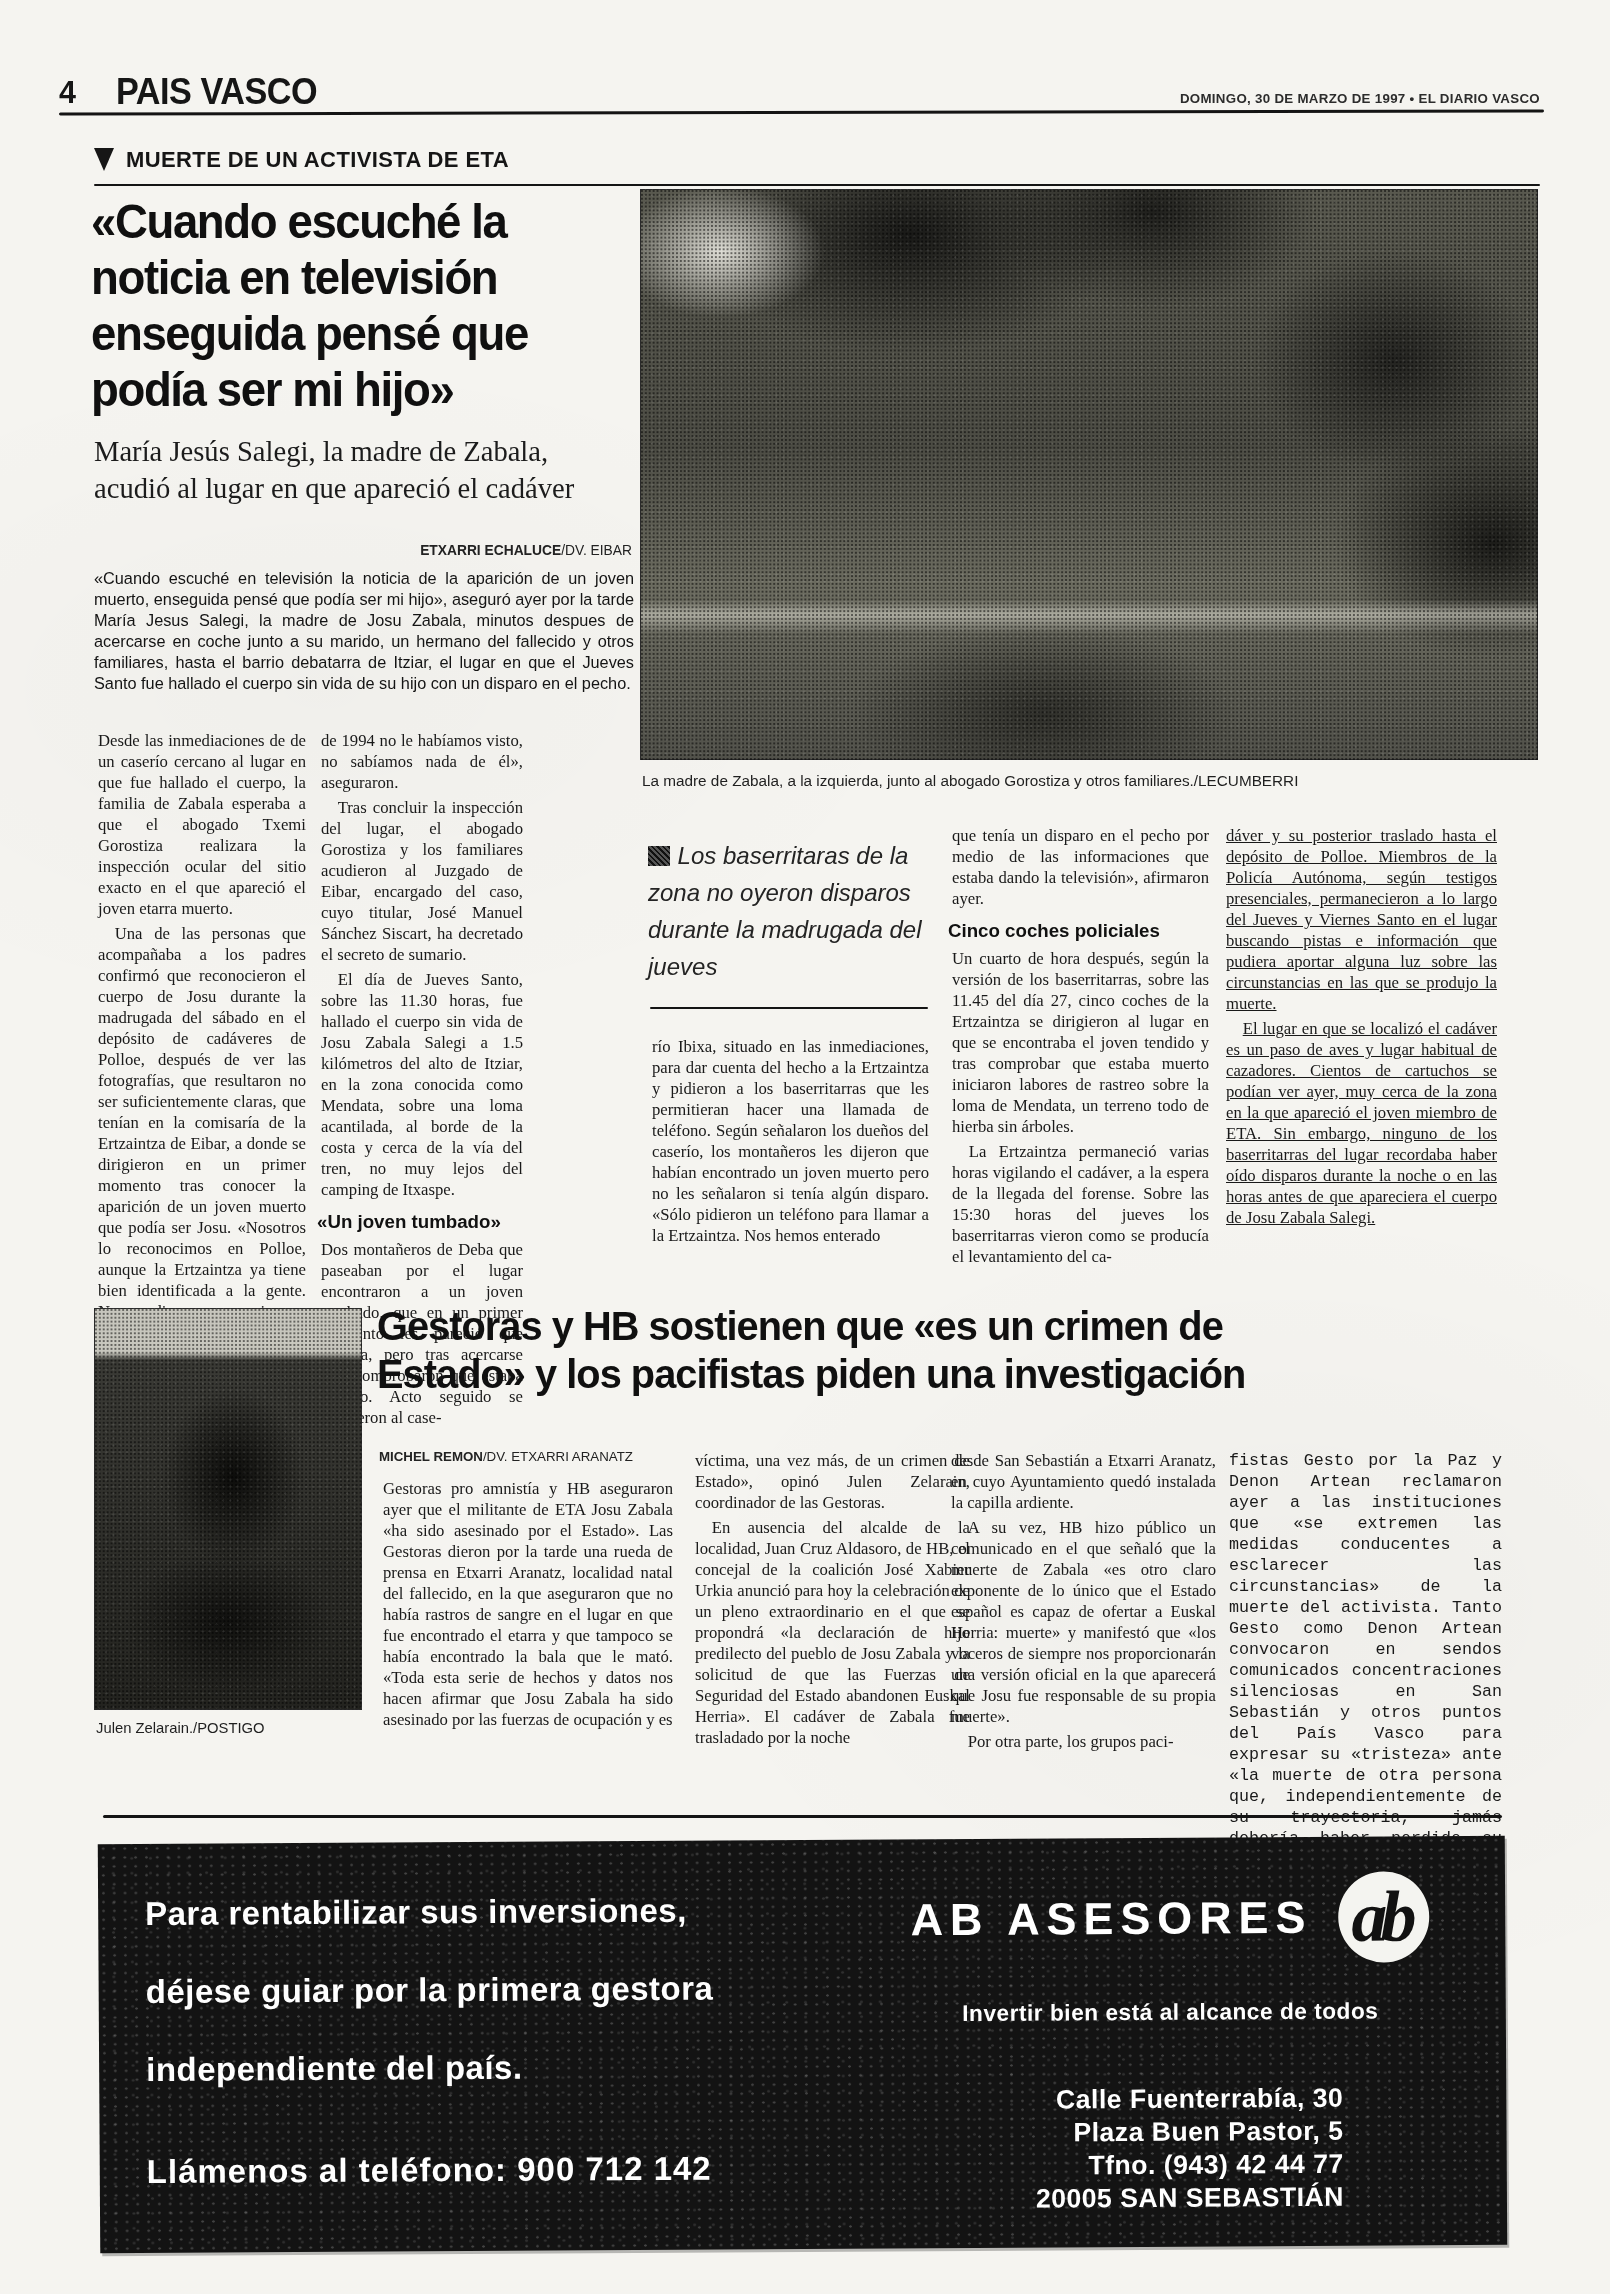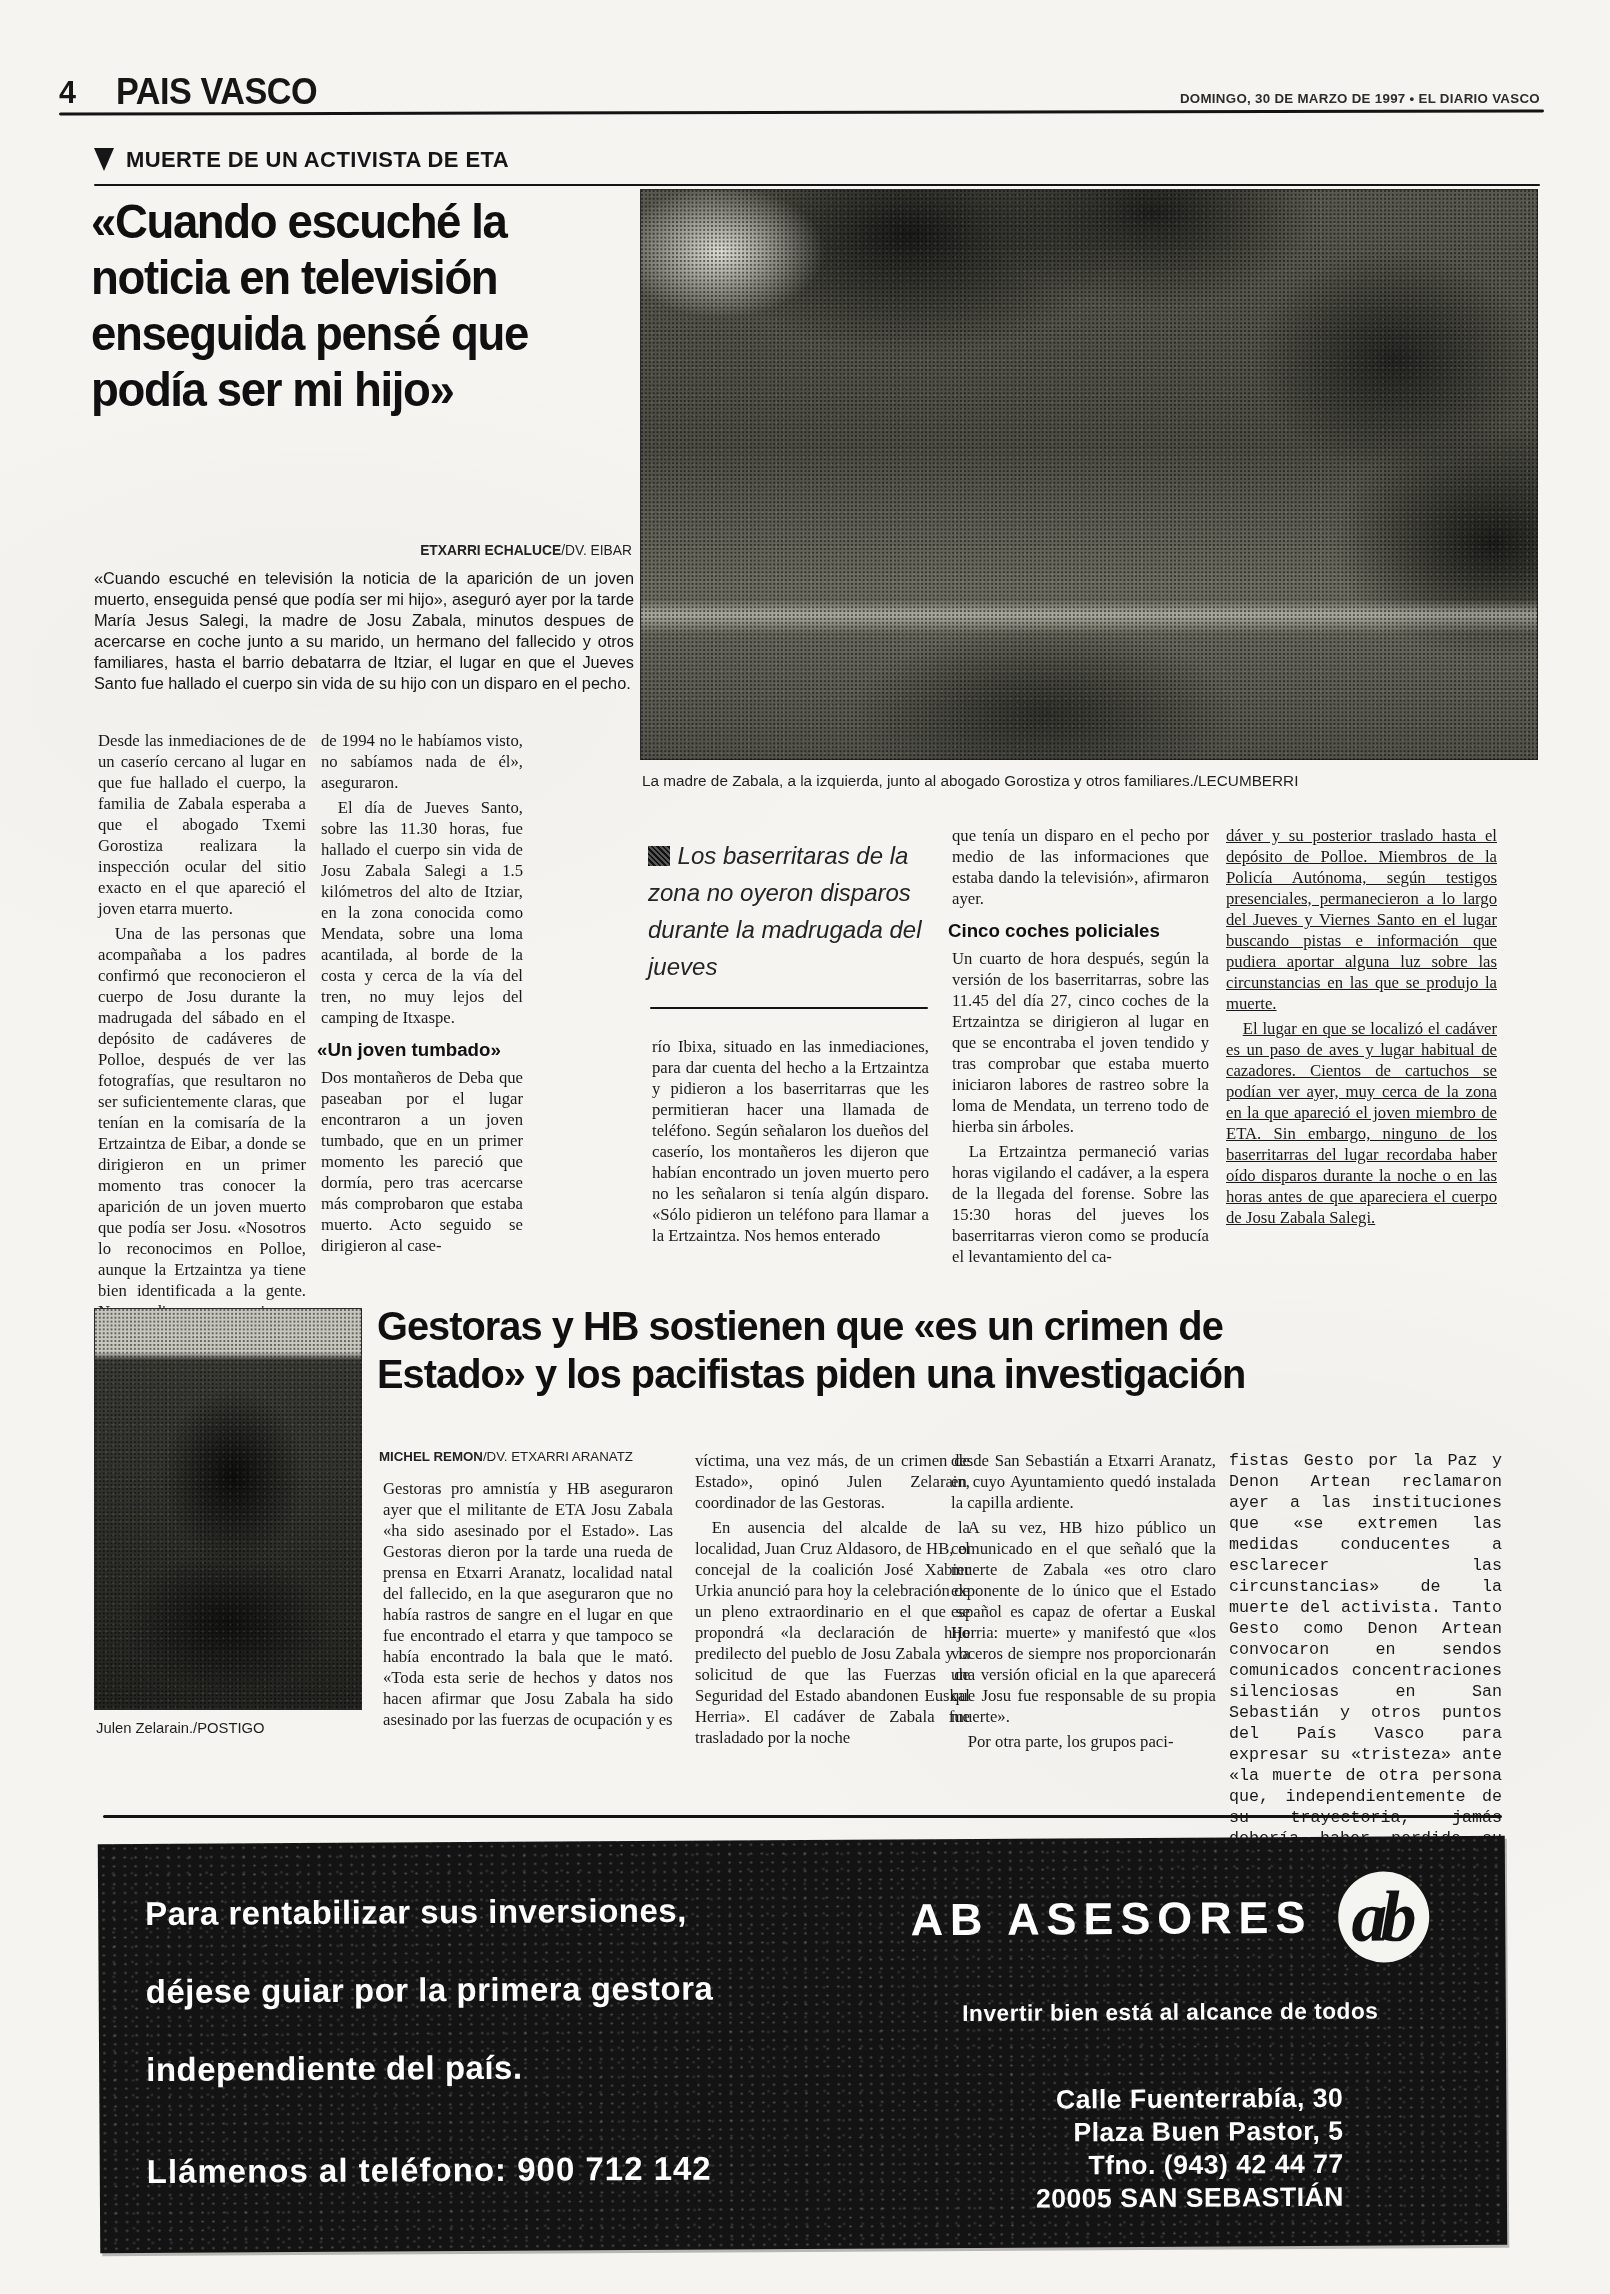--- a/index.html
+++ b/index.html
@@ -111,20 +111,24 @@
     <span class="kicker-label">MUERTE DE UN ACTIVISTA DE ETA</span>
   </div>
   <div class="rule" style="left:94px;top:184px;width:1446px;height:2px;"></div>
 
   <div class="abs headline1">
     <div>«Cuando escuché la</div>
     <div>noticia en televisión</div>
     <div>enseguida pensé que</div>
     <div>podía ser mi hijo»</div>
   </div>
+  <div class="abs subhead1">
+    <div>María Jesús Salegi, la madre de Zabala,</div>
+    <div>acudió al lugar en que apareció el cadáver</div>
+  </div>
   <div class="abs byline1">
     <span class="byline-bold">ETXARRI ECHALUCE</span><span>/DV. EIBAR</span>
   </div>
   <div class="abs lead">«Cuando escuché en televisión la noticia de la aparición de un joven muerto, enseguida pensé que podía ser mi hijo», aseguró ayer por la tarde María Jesus Salegi, la madre de Josu Zabala, minutos despues de acercarse en coche junto a su marido, un hermano del fallecido y otros familiares, hasta el barrio debatarra de Itziar, el lugar en que el Jueves Santo fue hallado el cuerpo sin vida de su hijo con un disparo en el pecho.</div>
 
   <div class="abs photo photo1">
     <div class="dots"></div>
   </div>
   <div class="abs caption1">La madre de Zabala, a la izquierda, junto al abogado Gorostiza y otros familiares./LECUMBERRI</div>
 
@@ -133,20 +137,21 @@
   </div>
   <div class="rule pq-rule"></div>
 
   <div class="abs serifcol col1">
     <p>Desde las inmediaciones de de un caserío cercano al lugar en que fue hallado el cuerpo, la familia de Zabala esperaba a que el abogado Txemi Gorostiza realizara la inspección ocular del sitio exacto en el que apareció el joven etarra muerto.</p>
     <p class="ind">Una de las personas que acompañaba a los padres confirmó que reconocieron el cuerpo de Josu durante la madrugada del sábado en el depósito de cadáveres de Polloe, después de ver las fotografías, que resultaron no ser suficientemente claras, que tenían en la comisaría de la Ertzaintza de Eibar, a donde se dirigieron en un primer momento tras conocer la aparición de un joven muerto que podía ser Josu. «Nosotros lo reconocimos en Polloe, aunque la Ertzaintza ya tiene bien identificada a la gente. No pudimos ver ninguna herida, ni nada. Sólo nos enseñaron la cara pero nos dimos cuenta que era él. Desde finales</p>
   </div>
 
   <div class="abs serifcol col2">
     <p>de 1994 no le habíamos visto, no sabíamos nada de él», aseguraron.</p>
+    <p class="ind">Tras concluir la inspección del lugar, el abogado Gorostiza y los familiares acudieron al Juzgado de Eibar, encargado del caso, cuyo titular, José Manuel Sánchez Siscart, ha decretado el secreto de sumario.</p>
     <p class="ind">El día de Jueves Santo, sobre las 11.30 horas, fue hallado el cuerpo sin vida de Josu Zabala Salegi a 1.5 kilómetros del alto de Itziar, en la zona conocida como Mendata, sobre una loma acantilada, al borde de la costa y cerca de la vía del tren, no muy lejos del camping de Itxaspe.</p>
     <div class="col-subhead">«Un joven tumbado»</div>
     <p>Dos montañeros de Deba que paseaban por el lugar encontraron a un joven tumbado, que en un primer momento les pareció que dormía, pero tras acercarse más comprobaron que estaba muerto. Acto seguido se dirigieron al case-</p>
   </div>
 
   <div class="abs serifcol col3">
     <p>río Ibixa, situado en las inmediaciones, para dar cuenta del hecho a la Ertzaintza y pidieron a los baserritarras que les permitieran hacer una llamada de teléfono. Según señalaron los dueños del caserío, los montañeros les dijeron que habían encontrado un joven muerto pero no les señalaron si tenía algún disparo. «Sólo pidieron un teléfono para llamar a la Ertzaintza. Nos hemos enterado</p>
   </div>
 
   <div class="abs serifcol col4">

